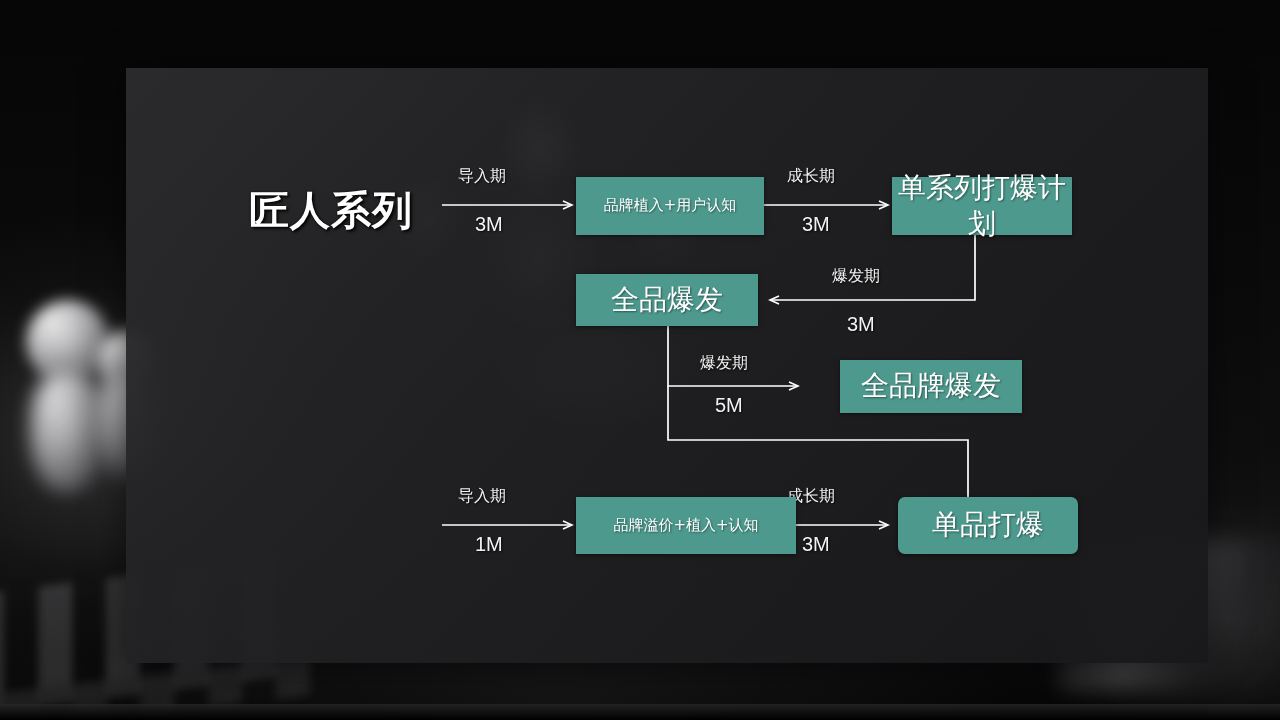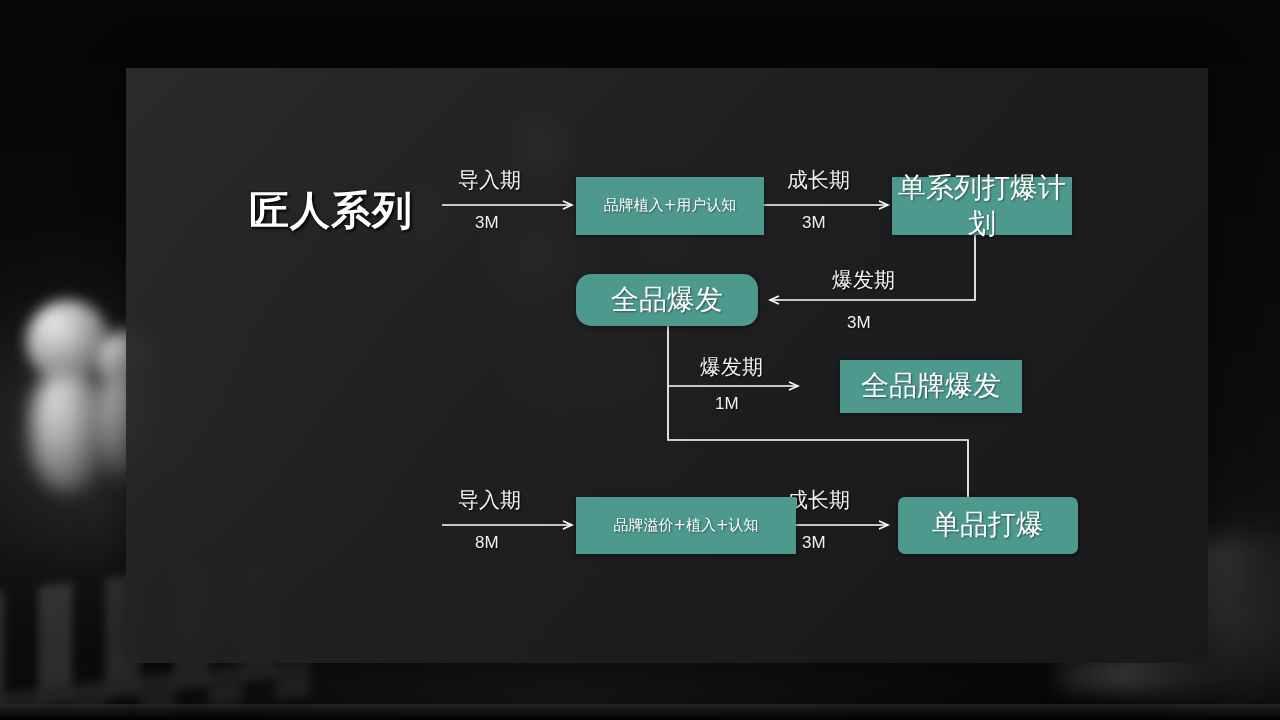--- a/index.html
+++ b/index.html
@@ -136,27 +136,27 @@
     padding: 2px 6px;
   }
   .node-sm { font-size: 15px; }
   .node-lg { font-size: 28px; }
 
   
   .edge-label {
     position: absolute;
     color: #f2f2f2;
     font-family: Liberation Serif, serif;
-    font-size: 21px;
+    font-size: 16px;
     white-space: nowrap;
     text-shadow: 1px 1px 2px rgba(0,0,0,0.8);
   }
   .edge-label.num {
     font-family: "Liberation Sans", "DejaVu Sans", sans-serif;
-    font-size: 17px;
+    font-size: 20px;
   }
 </style>
 </head>
 <body>
 
 <div id="slide">
 
   <div class="bg-base"></div>
   <div class="pawn pawn-a"></div>
   <div class="pawn-a-body"></div>
@@ -202,33 +202,33 @@
       <div class="edge-label" style="left:332px; top:98px;">导入期</div>
       <div class="edge-label num" style="left:349px; top:145px;">3M</div>
 
       <div class="edge-label" style="left:661px; top:98px;">成长期</div>
       <div class="edge-label num" style="left:676px; top:145px;">3M</div>
 
       <div class="edge-label" style="left:706px; top:198px;">爆发期</div>
       <div class="edge-label num" style="left:721px; top:245px;">3M</div>
 
       <div class="edge-label" style="left:574px; top:285px;">爆发期</div>
-      <div class="edge-label num" style="left:589px; top:326px;">1M</div>
+      <div class="edge-label num" style="left:589px; top:326px;">5M</div>
 
       <div class="edge-label" style="left:332px; top:418px;">导入期</div>
-      <div class="edge-label num" style="left:349px; top:465px;">8M</div>
+      <div class="edge-label num" style="left:349px; top:465px;">1M</div>
 
       <div class="edge-label" style="left:661px; top:418px;">成长期</div>
       <div class="edge-label num" style="left:676px; top:465px;">3M</div>
 
       <div class="node node-sm" style="left:450px; top:109px; width:188px; height:58px;">品牌植入+用户认知</div>
 
       <div class="node node-lg" style="left:766px; top:109px; width:180px; height:58px;">单系列打爆计划</div>
 
-      <div class="node node-lg" style="left:450px; top:206px; width:182px; height:52px;border-radius:15px;">全品爆发</div>
+      <div class="node node-lg" style="left:450px; top:206px; width:182px; height:52px;">全品爆发</div>
 
       <div class="node node-lg" style="left:678px; top:292px; width:182px; height:53px;margin-left:36px;">全品牌爆发</div>
 
       <div class="node node-sm" style="left:450px; top:429px; width:220px; height:57px;">品牌溢价+植入+认知</div>
 
       <div class="node node-lg" style="left:772px; top:429px; width:180px; height:57px;border-radius:7px;">单品打爆</div>
 
     </div>
   </div>
 </div>

